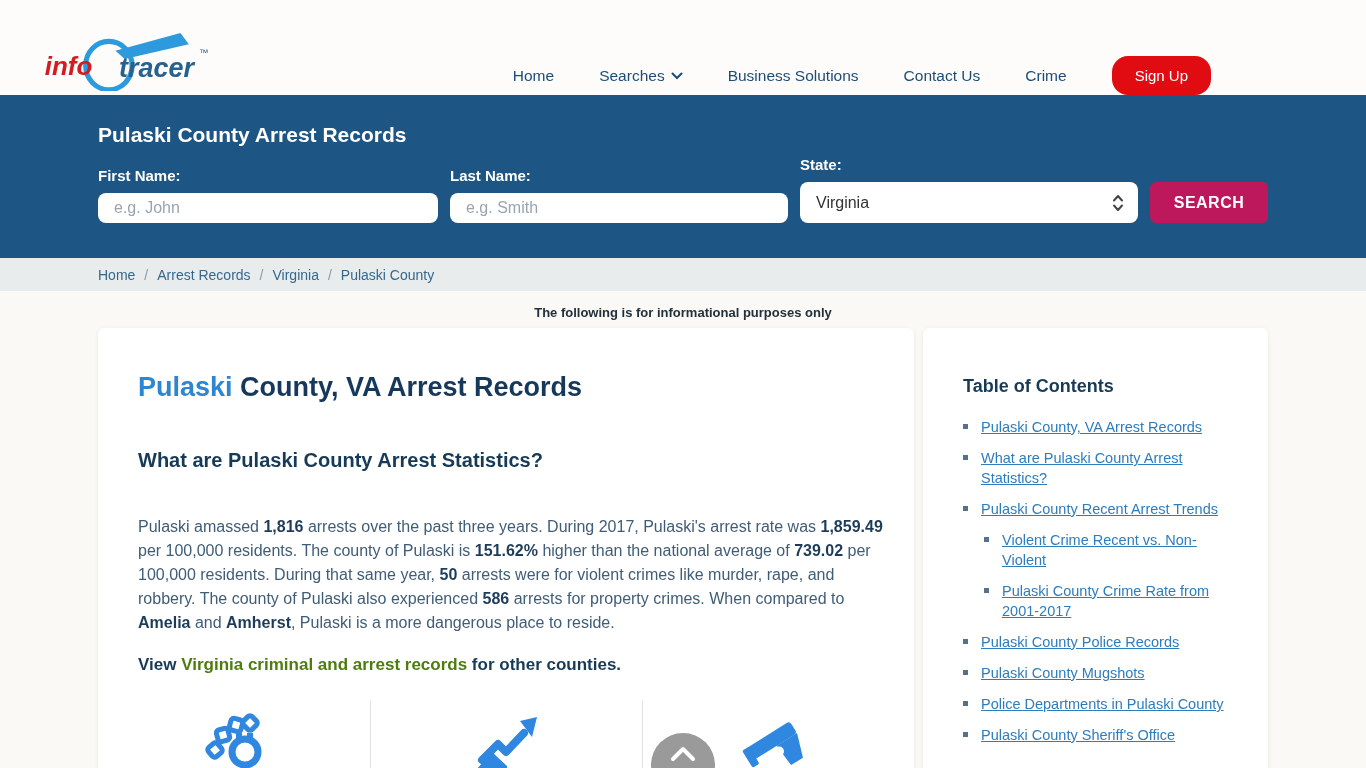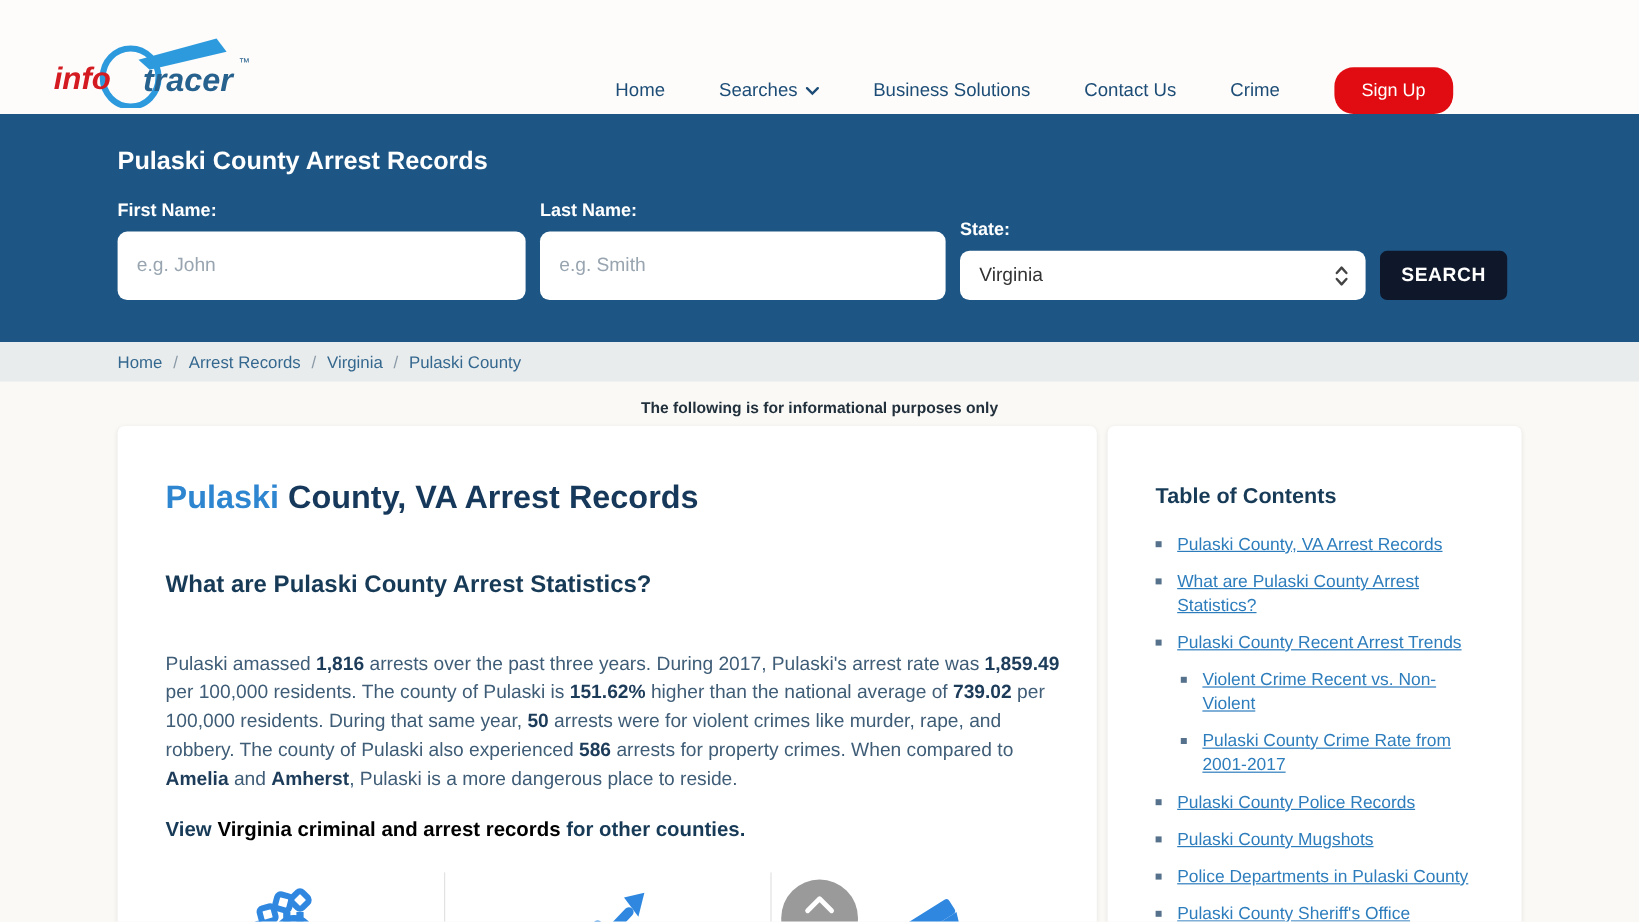--- a/index.html
+++ b/index.html
@@ -25,32 +25,32 @@
     padding:11px 23px; border:none; border-radius:16px; cursor:pointer;
   }
 
   
   .hero { background:#1d5685; padding:28px 0 35px 0; }
   .hero-title { color:#fff; font-size:21px; font-weight:bold; text-align:left; }
   .form-row { display:flex; gap:12px; align-items:flex-end; }
   .field { display:flex; flex-direction:column; }
   .field label { color:#fff; font-size:15px; font-weight:bold; margin-bottom:9px; }
   .field input {
-    height:57px; border:none; border-radius:8px; padding:0 16px;
+    height:30px; border:none; border-radius:8px; padding:0 16px;
     font-size:16px; color:#333; outline:none; font-family:"Liberation Sans", sans-serif;
   }
   .field input::placeholder { color:#98a5b0; }
   .w-first { width:340px; } .w-last { width:338px;margin-top:20px; } .w-state { width:338px; }
   .select-box {
     height:41px; background:#fff; border-radius:8px; padding:0 14px 0 16px;
     display:flex; align-items:center; justify-content:space-between;
     font-size:16px; color:#333; cursor:pointer;
   }
   .btn-search {
-    width:106px; height:41px; background:#0f172a; color:#fff;
+    width:118px; height:41px; background:#be185d; color:#fff;
     border:none; border-radius:6px; font-size:16px; font-weight:bold;
     letter-spacing:0.5px; cursor:pointer;
   }
 
   
   .breadcrumb-bar { background:#e9eced; height:33px; }
   .breadcrumb { display:flex; align-items:center; height:100%; gap:9px; font-size:14px; }
   .breadcrumb a { color:#35688f; text-decoration:none; cursor:pointer; }
   .breadcrumb .sep { color:#8a9aa6; }
 
@@ -62,21 +62,21 @@
   .card { background:#fff; border-radius:6px; box-shadow:0 1px 4px rgba(0,0,0,0.08); }
   .main-card { width:816px; height:600px; padding:44px 24px 0 40px; position:relative; }
   .toc-card { width:345px; height:600px; padding:48px 30px 0 40px; }
 
   .h1 { font-size:27px; font-weight:bold; color:#16395b; }
   .h1 .hl { color:#2e86d0; }
   .h2 { font-size:20px; font-weight:bold; color:#173a57; margin-top:46px; }
   .para { font-size:16px; line-height:24px; color:#3f5d77; margin-top:43px; max-width:752px; }
   .para .b { font-weight:bold; color:#1d3c5a; }
   .view-line { font-size:17px; font-weight:bold; color:#173a57; margin-top:20px; }
-  .view-line a { color:#000000; cursor:pointer; }
+  .view-line a { color:#4d7c0f; cursor:pointer; }
 
   .icons-row {
     position:absolute; left:0; right:0; top:372px;
     display:flex;
   }
   .icon-col {
     width:272px; height:70px; display:flex; justify-content:center; align-items:flex-start;
     padding-top:8px;
   }
   .icon-col + .icon-col { border-left:1px solid #e2e2e2; }

